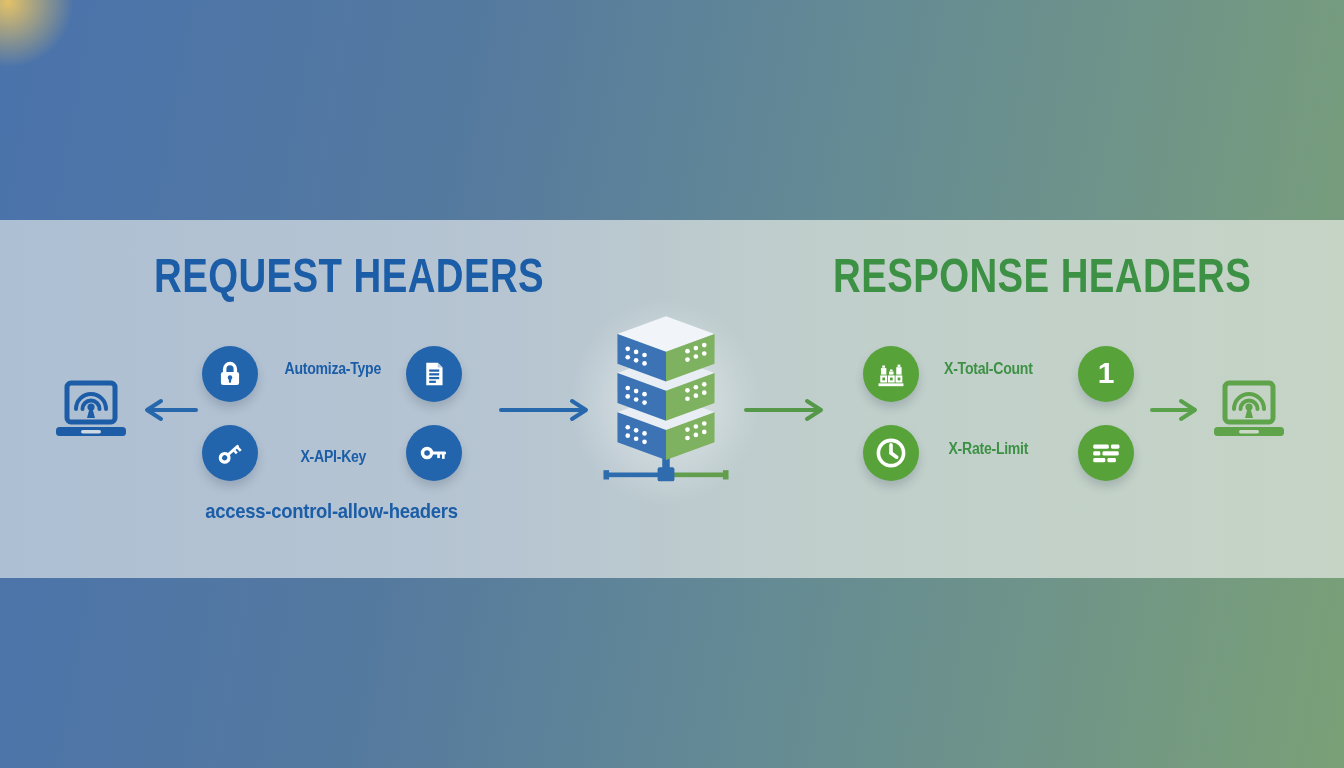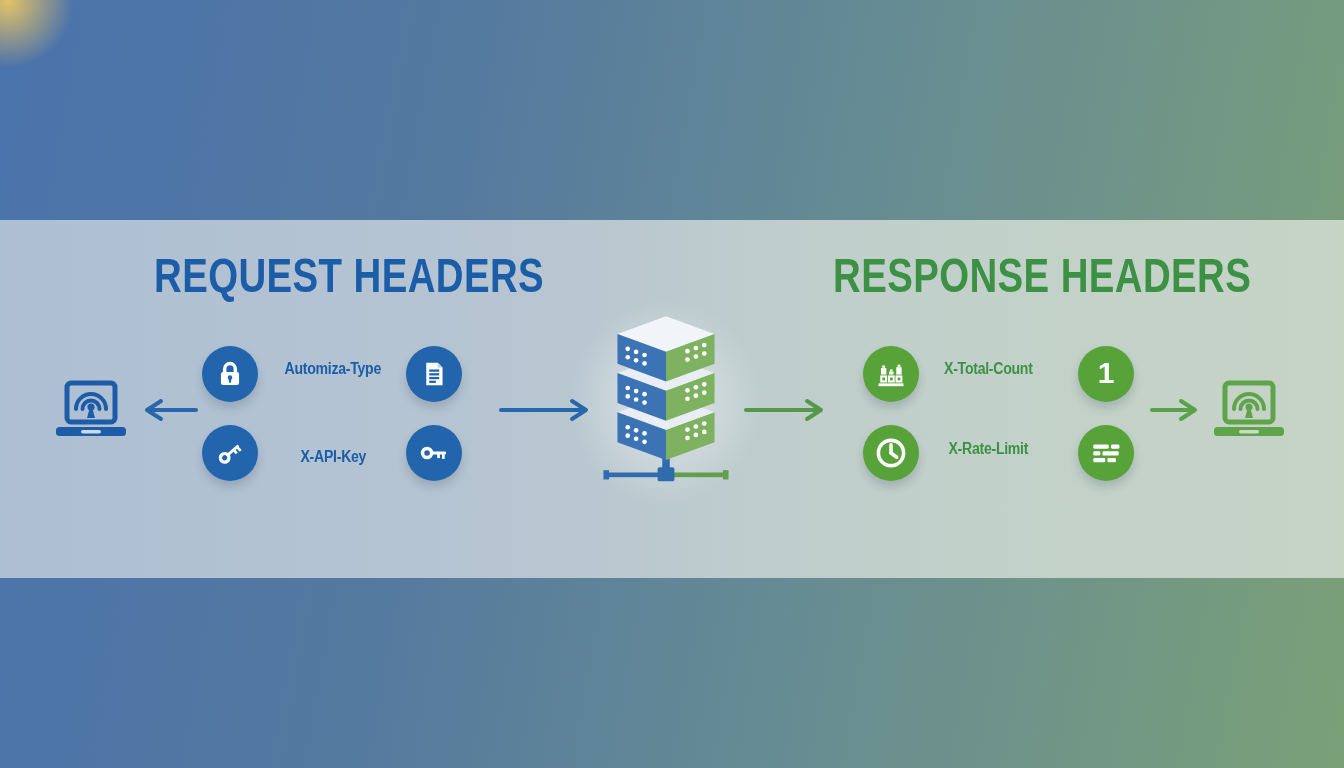--- a/index.html
+++ b/index.html
@@ -106,20 +106,23 @@
   </div>
   <div class="circle blue abs" style="left:406px; top:425px;">
     <svg width="32" height="32" viewBox="0 0 24 24">
       <circle cx="6.8" cy="12" r="3.4" fill="none" stroke="#fff" stroke-width="2.6"></circle>
       <rect x="10" y="10.8" width="11" height="2.4" rx="1" fill="#fff"></rect>
       <rect x="14.4" y="12.6" width="2" height="3.2" fill="#fff"></rect>
       <rect x="18" y="12.6" width="2" height="3.8" fill="#fff"></rect>
     </svg>
   </div>
 
+  <div class="footer-label blue-text" style="left:181px; width:300px; top:499px;">
+    <span class="cond">access-control-allow-headers</span>
+  </div>
 
   <svg class="abs" style="left:497px; top:398px;" width="96" height="24" viewBox="0 0 96 24">
     <path d="M4 12 H88" stroke="#2767ab" stroke-width="4" stroke-linecap="round" fill="none"></path>
     <path d="M75 3 L89 12 L75 21" stroke="#2767ab" stroke-width="4" stroke-linecap="round" stroke-linejoin="round" fill="none"></path>
   </svg>
 
   <svg class="abs" style="left:596px; top:316px;" width="140" height="173" viewBox="0 0 150 185">
 
     <rect x="71" y="148" width="8" height="18" fill="#2e6cae"></rect>
     <rect x="12" y="167.5" width="55" height="5" fill="#2e6cae"></rect>

